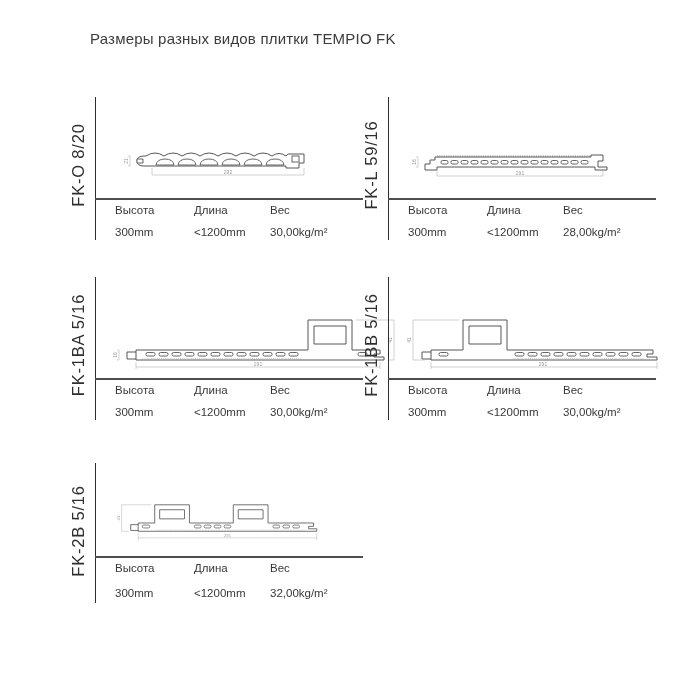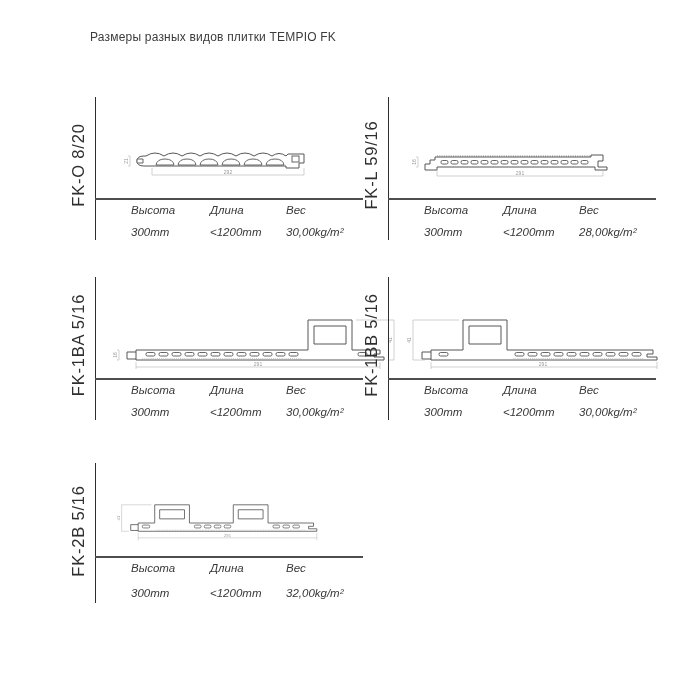--- a/index.html
+++ b/index.html
@@ -1,37 +1,37 @@
 <!DOCTYPE html>
 <html><head>
 <meta charset="utf-8">
 <style>
   html,body{margin:0;padding:0;}
   body{
     width:700px;height:700px;background:#ffffff;position:relative;overflow:hidden;
     font-family:"Liberation Sans",sans-serif;color:#3a3a3a;
   }
   .title{
-    position:absolute;left:90px;top:30px;font-size:12px;color:#3c3c3c;letter-spacing:.2px;
+    position:absolute;left:90px;top:30px;font-size:15px;color:#3c3c3c;letter-spacing:.2px;
   }
   .section{position:absolute;width:310px;height:168px;}
   .s1{left:60px;top:92px;}
   .s2{left:353px;top:92px;}
   .s3{left:60px;top:272px;}
   .s4{left:353px;top:272px;}
   .s5{left:60px;top:458px;}
   .vline{position:absolute;left:35px;top:5px;width:1px;height:143px;background:#2e2e2e;}
   .side-label{
     position:absolute;left:-52px;top:62px;width:140px;height:22px;line-height:22px;
     text-align:center;transform:rotate(-90deg);font-size:16.5px;color:#2f2f2f;
     letter-spacing:.8px;white-space:nowrap;
   }
   .rule{position:absolute;left:35px;top:106px;width:268px;height:1.5px;background:#4e4e4e;}
   .s5 .rule{top:98px;}
-  .row{position:absolute;left:16px;width:100%;height:16px;font-style:italic;}
+  .row{position:absolute;left:0;width:100%;height:16px;}
   .thead{top:112px;}
   .tvals{top:134px;}
   .s5 .thead{top:104px;}
   .s5 .tvals{top:129px;}
   .s5 .vline{height:140px;}
   .cell{position:absolute;font-size:11.5px;color:#383838;white-space:nowrap;}
   .c1{left:55px;}
   .c2{left:134px;}
   .c3{left:210px;text-align:right;}
   .profile{position:absolute;}

